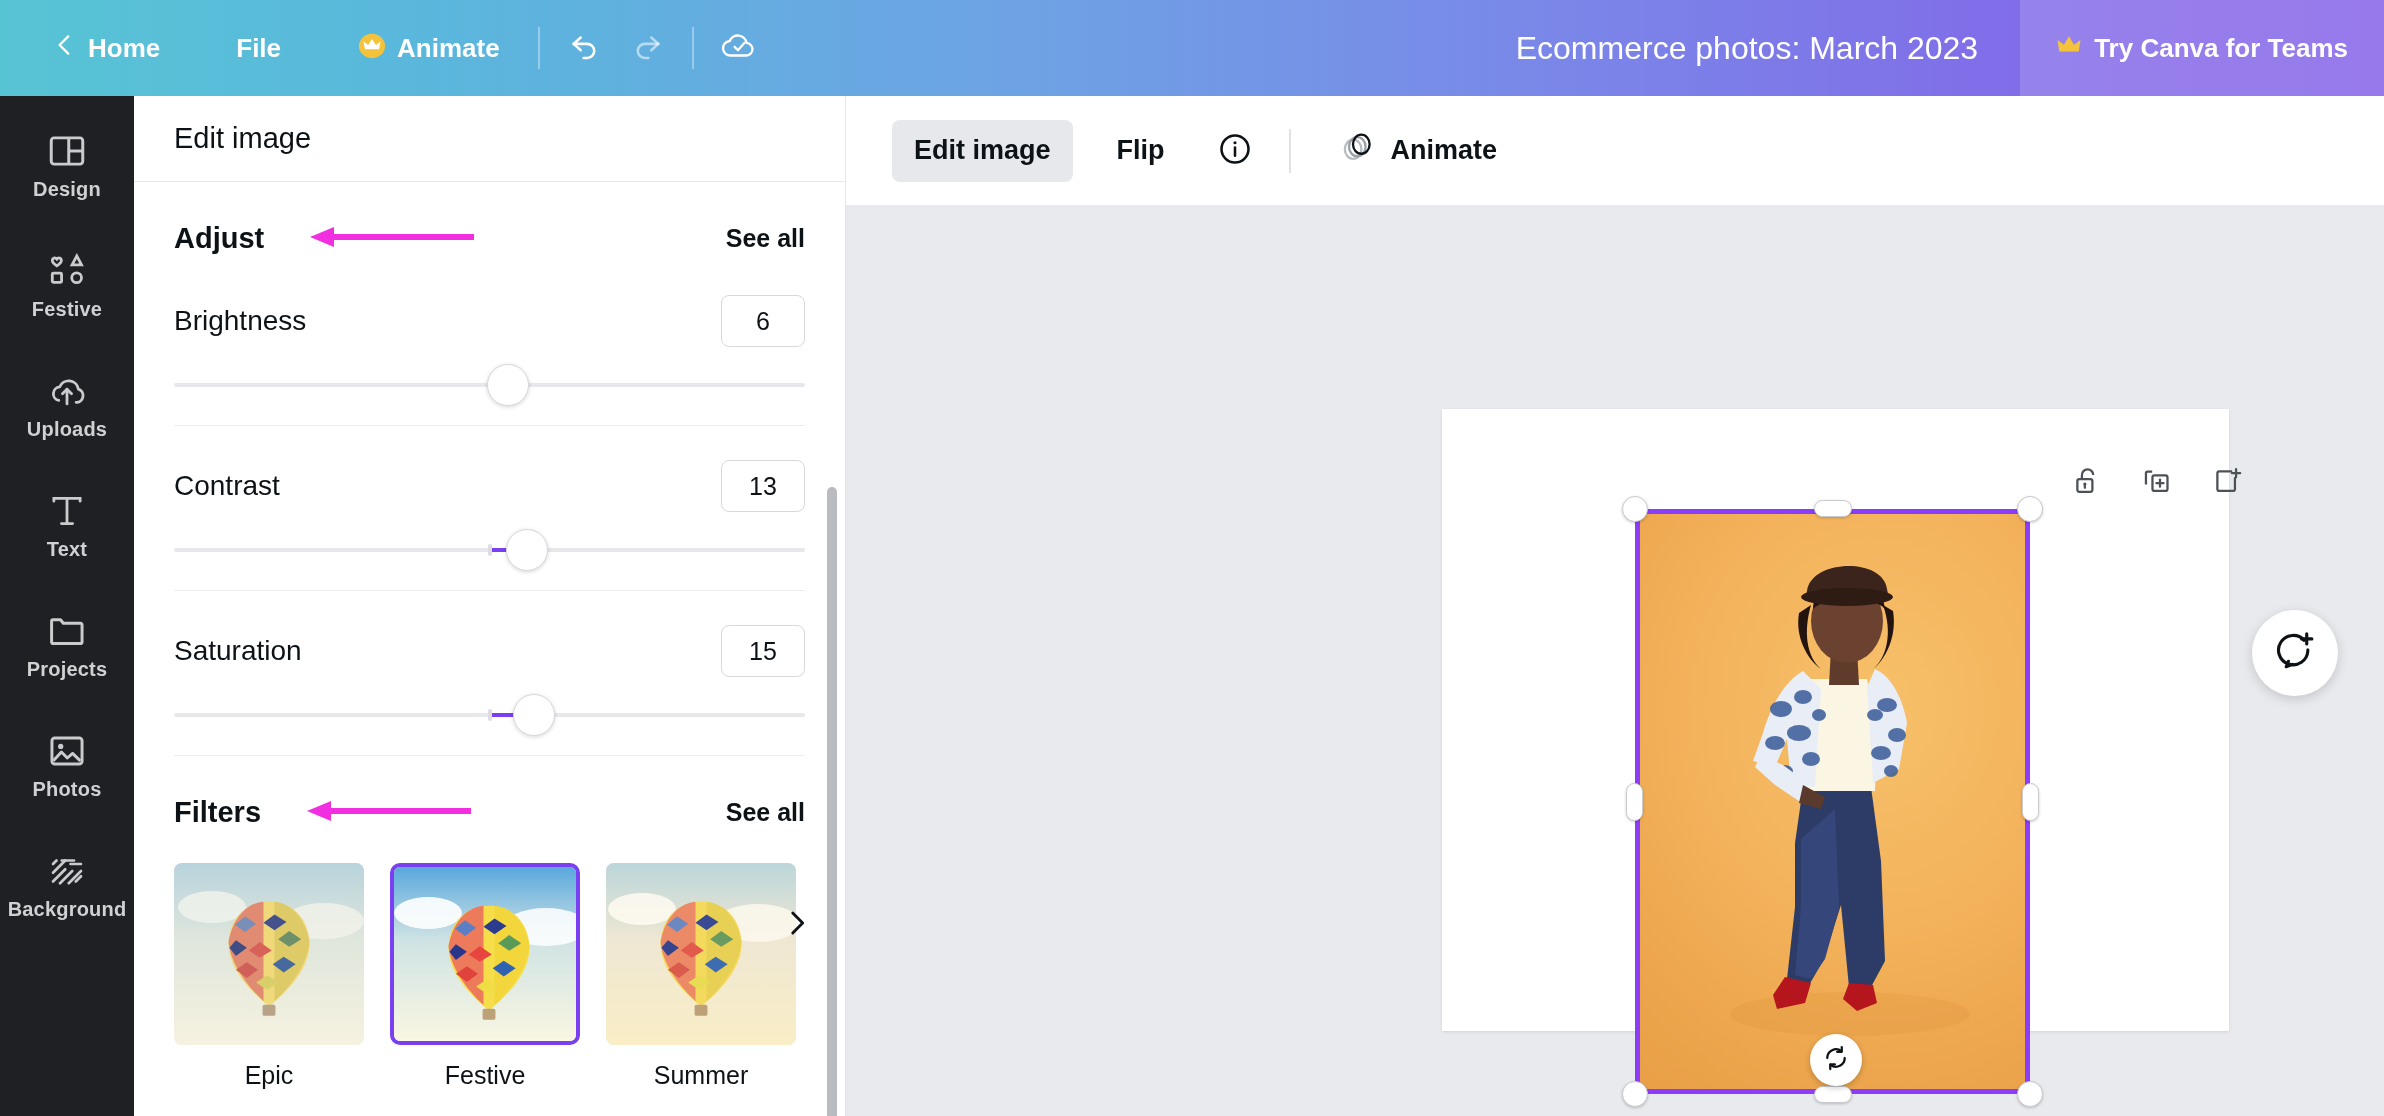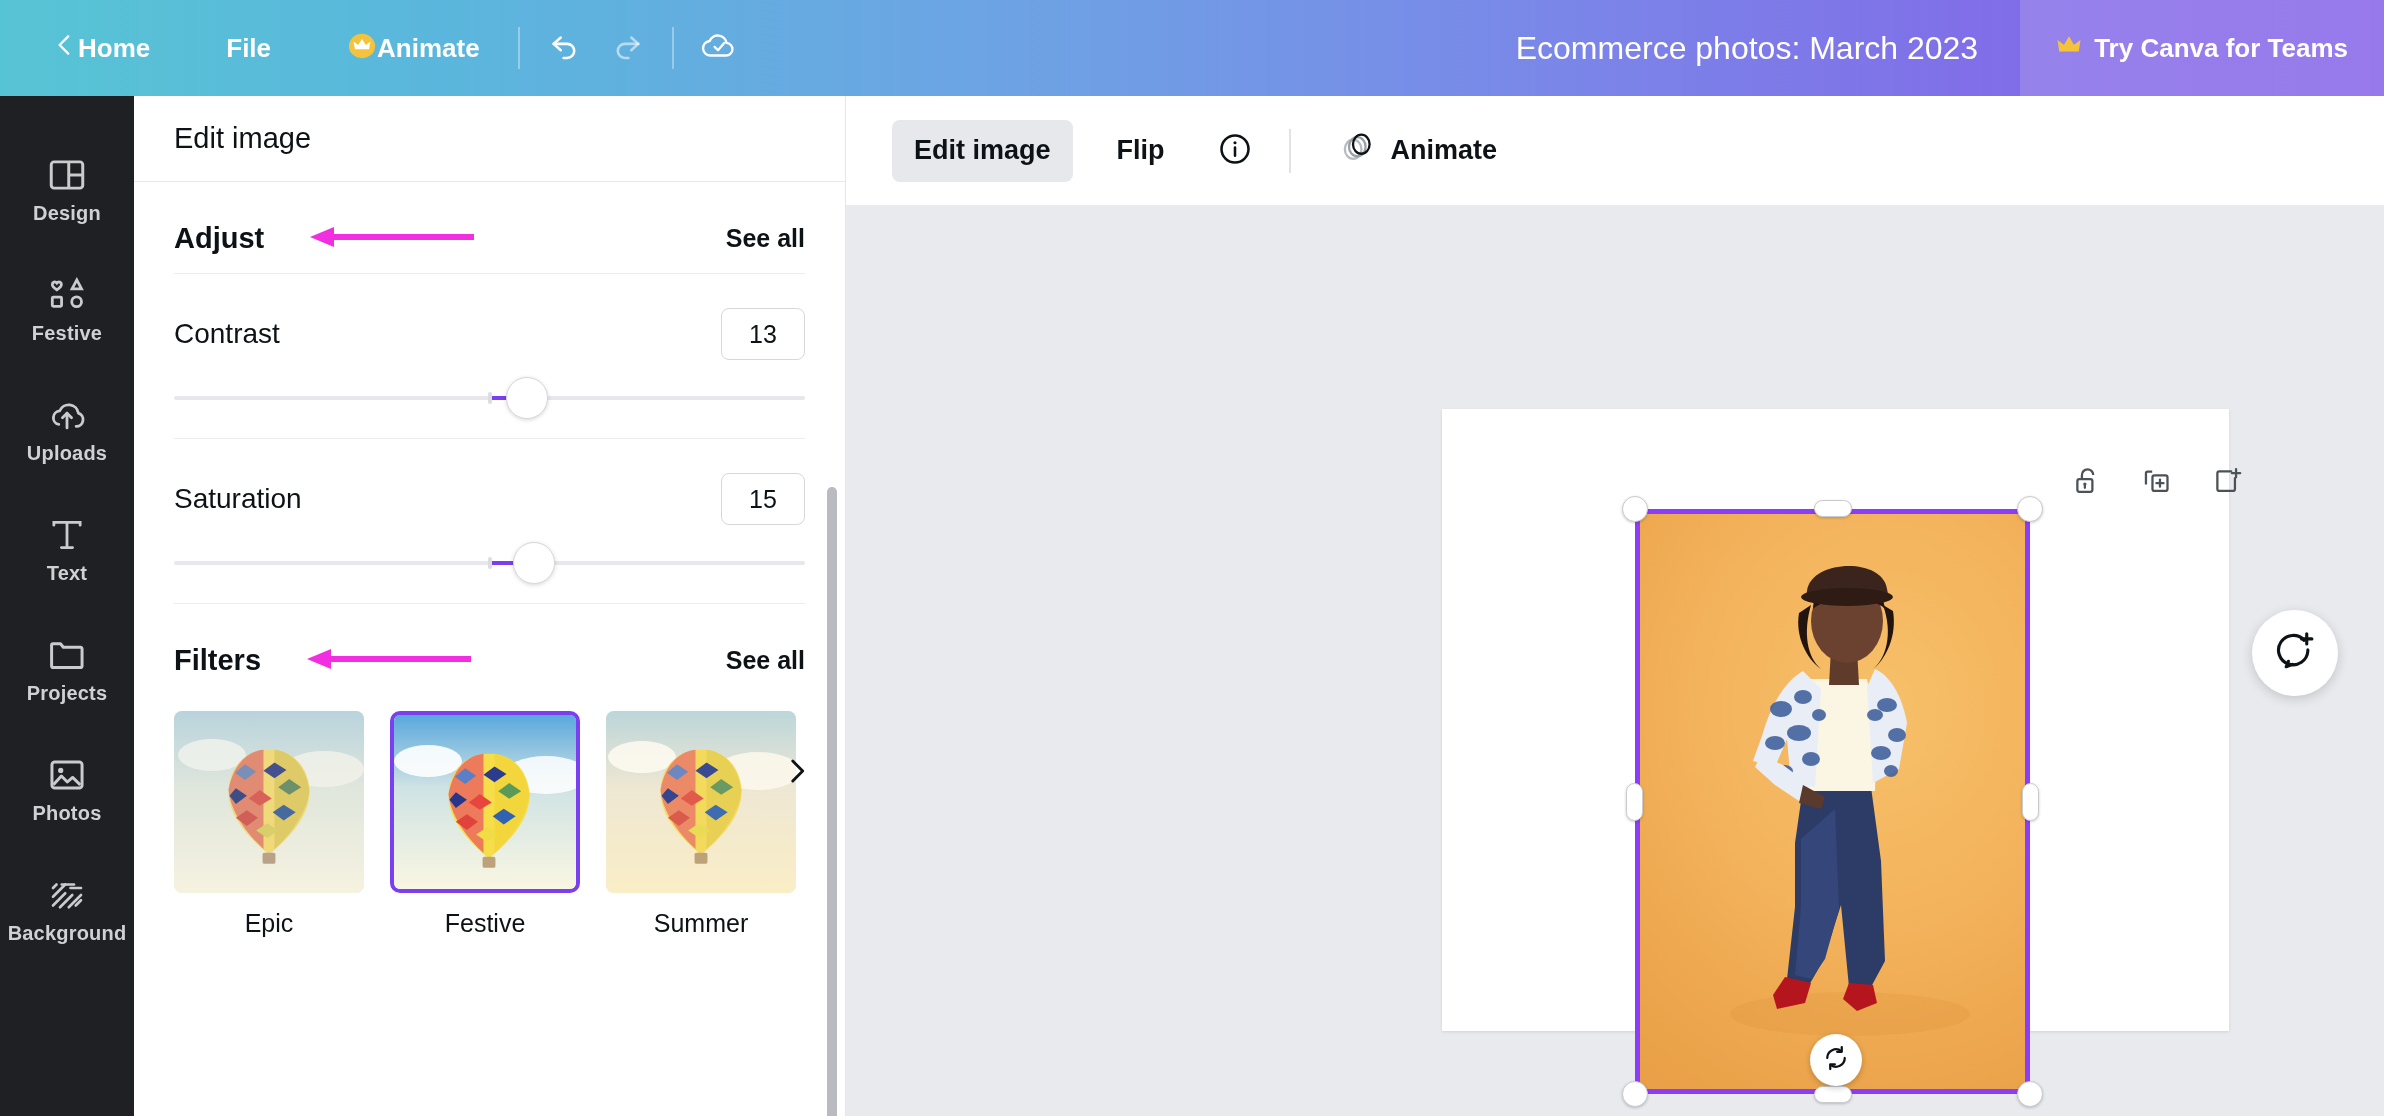--- a/index.html
+++ b/index.html
@@ -13,21 +13,21 @@
 
   
   .header {
     height: 96px; flex: 0 0 96px;
     background: linear-gradient(90deg, #57c4d4 0%, #5ab7dc 18%, #6da3e4 42%, #7a87e8 65%, #8268e8 88%, #8360e8 100%);
     display: flex; align-items: center;
     color: #fff; position: relative; z-index: 40;
   }
   .hdr-left { display: flex; align-items: center; gap: 0; padding-left: 28px; }
   .hdr-btn {
-    display: flex; align-items: center; 
+    display: flex; align-items: center; gap: 10px;
     height: 60px; padding: 0 24px; border-radius: 8px;
     font-size: 26px; font-weight: 600; color: #fff; white-space: nowrap;
   }
   .hdr-icon-btn {
     width: 62px; height: 62px; border-radius: 8px;
     display: flex; align-items: center; justify-content: center;
   }
   .chev-back { width: 26px; height: 26px; }
   .hdr-divider { width: 2px; height: 42px; background: rgba(255,255,255,0.35); margin: 0 14px; }
   .crown { font-size: 24px; line-height: 1; }
@@ -43,21 +43,21 @@
   .body { flex: 1 1 auto; display: flex; min-height: 0; }
 
   
   .rail {
     width: 134px; flex: 0 0 134px; background: #1f2023;
     display: flex; flex-direction: column; align-items: center;
     padding-top: 34px; gap: 2px;
   }
   .rail-item {
     width: 118px; height: 118px; border-radius: 10px;
-    display: flex; flex-direction: column; align-items: center; justify-content: center;
+    display: flex; flex-direction: column; align-items: center; 
     gap: 6px; color: #c9cbcd;
   }
   .rail-item svg { width: 42px; height: 42px; display: block; }
   .rail-label { font-size: 20px; font-weight: 600; letter-spacing: .2px; color: #cfd1d3; }
 
   
   .panel {
     width: 712px; flex: 0 0 712px; background: #fff;
     display: flex; flex-direction: column; position: relative;
     border-right: 1px solid #e6e6e8;
@@ -360,20 +360,32 @@
             <span class="arrow-annot">
               <svg width="194" height="28" viewBox="0 0 194 28">
                   <path d="M28 14 L52 4 L52 24 Z" fill="#f22fe0"></path>
                   <rect x="48" y="11" width="144" height="6" fill="#f22fe0"></rect>
                 </svg>
             </span>
           </div>
           <div class="see-all">See all</div>
         </div>
 
+        <div class="slider-row">
+          <div class="slider-top">
+            <div class="slider-label">Brightness</div>
+            <div class="val-box">6</div>
+          </div>
+          <div class="track-wrap">
+            <div class="track"></div>
+            <div class="track-fill" style="left:50%;width:3%"></div>
+            <div class="track-mid" style="left:calc(50% - 2px)"></div>
+            <div class="knob" style="left:calc(53% - 21px)"></div>
+          </div>
+        </div>
         <div class="row-sep"></div>
 
         <div class="slider-row">
           <div class="slider-top">
             <div class="slider-label">Contrast</div>
             <div class="val-box">13</div>
           </div>
           <div class="track-wrap">
             <div class="track"></div>
             <div class="track-fill" style="left:50%;width:6%"></div>

